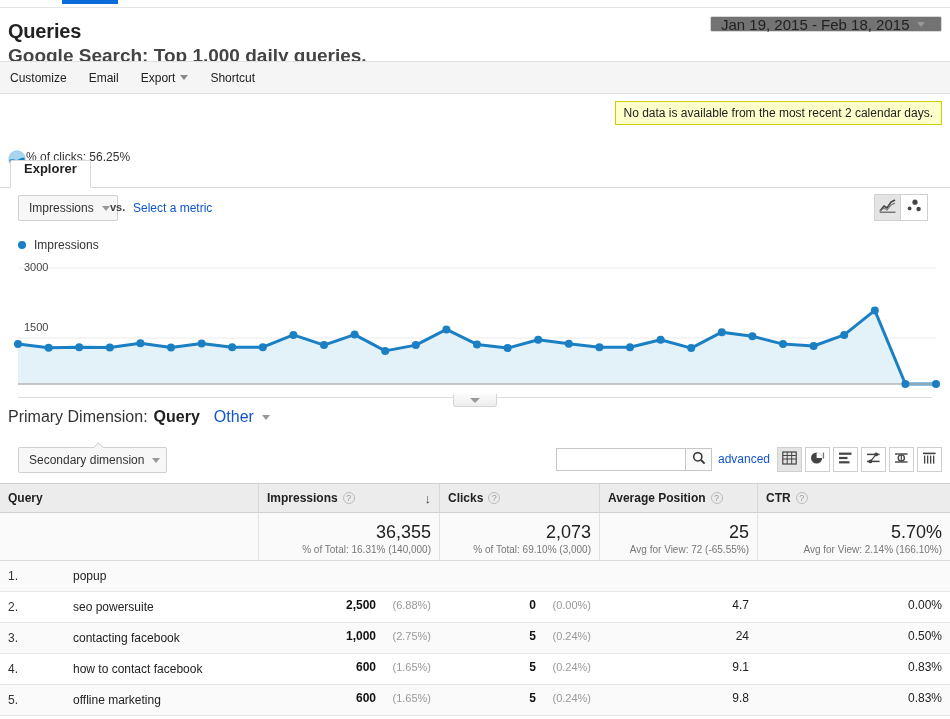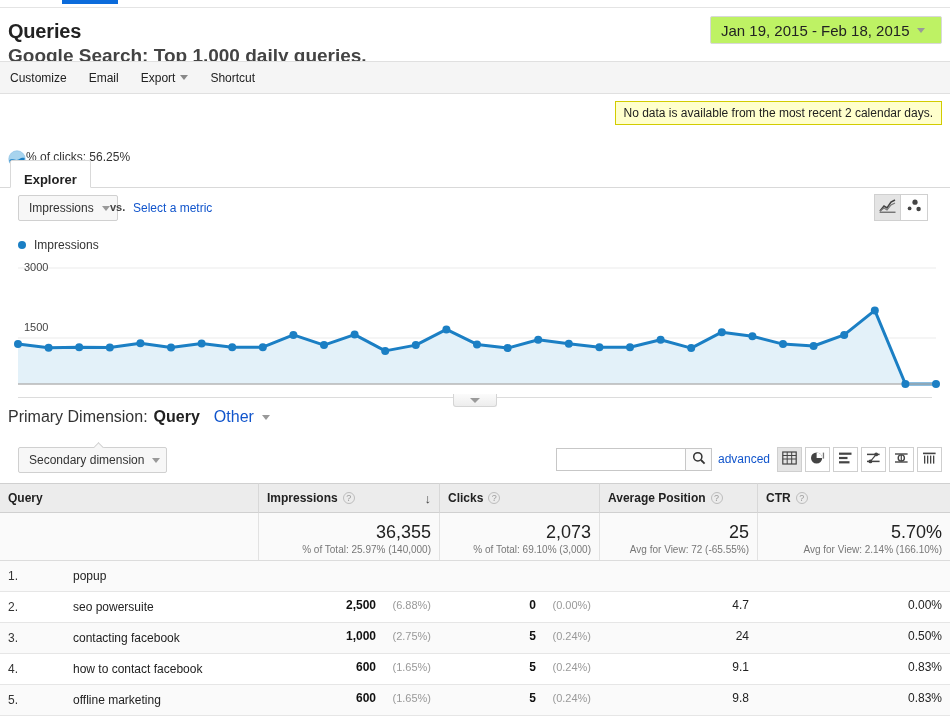--- a/index.html
+++ b/index.html
@@ -19,22 +19,22 @@
   .tab-indicator { position:absolute; left:62px; top:0px; width:56px; height:4px; background:#0b6bdb; }
   .top-hairline { position:absolute; left:0; top:7px; width:950px; height:1px; background:#e4e4e4; }
 
   
   .titlebar { position:absolute; left:0; top:8px; width:950px; height:53px; background:#fff; }
   .page-title { position:absolute; left:8px; top:12px; font-size:20px; font-weight:bold; color:#222; letter-spacing:-0.2px; }
   .page-subtitle { position:absolute; left:8px; top:37px; font-size:19px; color:#444; font-weight:bold; }
 
   .daterange {
     position:absolute; right:8px; top:8px;
-    height:28px; min-width:232px;
-    border:1px solid #d8d8d8; background:#bef264; border-radius:2px;
+    height:16px; min-width:232px;
+    border:1px solid #d8d8d8; background:#737373; border-radius:2px;
     display:flex; align-items:center; padding:0 4px 0 10px;
     cursor:pointer;
   }
   .daterange .dr-text { font-size:15px; color:#222; white-space:nowrap; }
   .caret { width:0;height:0;border-left:4px solid transparent;border-right:4px solid transparent;border-top:5px solid #999; margin-left:8px; }
 
   
   .actionbar {
     position:absolute; left:0; top:61px; width:950px; height:33px;
     background:#f5f5f5; border-top:1px solid #e0e0e0; border-bottom:1px solid #e0e0e0;
@@ -54,21 +54,21 @@
   .clicks-row { position:absolute; left:8px; top:150px; display:flex; gap:0; }
   .pie-ico { width:18px; height:18px; position:relative; }
   .clicks-text { font-size:12px; color:#333; }
 
   
   .tabstrip { position:absolute; left:0; top:160px; width:950px; height:28px; }
   .tabstrip-line { position:absolute; left:0; top:27px; width:950px; height:1px; background:#d9d9d9; }
   .exp-tab {
     position:absolute; left:10px; top:0px; height:28px;
     border:1px solid #d9d9d9; border-bottom:1px solid #fff; background:#fff;
-    padding:0 13px; display:flex; align-items:flex-end;
+    padding:0 13px; display:flex; align-items:flex-start;
     font-size:13px; font-weight:bold; color:#222; border-radius:2px 2px 0 0; cursor:pointer;
   }
 
   
   .metricrow { position:absolute; left:0; top:195px; width:950px; height:32px; }
   .metric-sel {
     position:absolute; left:18px; top:0;
     height:26px; min-width:100px; border:1px solid #d0d0d0; background:#f7f7f7;
     border-radius:2px; display:flex; align-items:center; padding:0 6px 0 10px;
     font-size:12px; color:#333; cursor:pointer;
@@ -425,21 +425,21 @@
       <div class="th c-ctr">
         <span>CTR</span>
         <span class="help">?</span>
       </div>
     </div>
 
     <div class="summary">
       <div class="sum-cell c-query"></div>
       <div class="sum-cell c-impr">
         <span class="sum-main">36,355</span>
-        <span class="sum-sub">% of Total: 25.97% (140,000)</span>
+        <span class="sum-sub">% of Total: 16.31% (140,000)</span>
       </div>
       <div class="sum-cell c-click">
         <span class="sum-main">2,073</span>
         <span class="sum-sub">% of Total: 69.10% (3,000)</span>
       </div>
       <div class="sum-cell c-pos">
         <span class="sum-main">25</span>
         <span class="sum-sub">Avg for View: 72 (-65.55%)</span>
       </div>
       <div class="sum-cell c-ctr">

